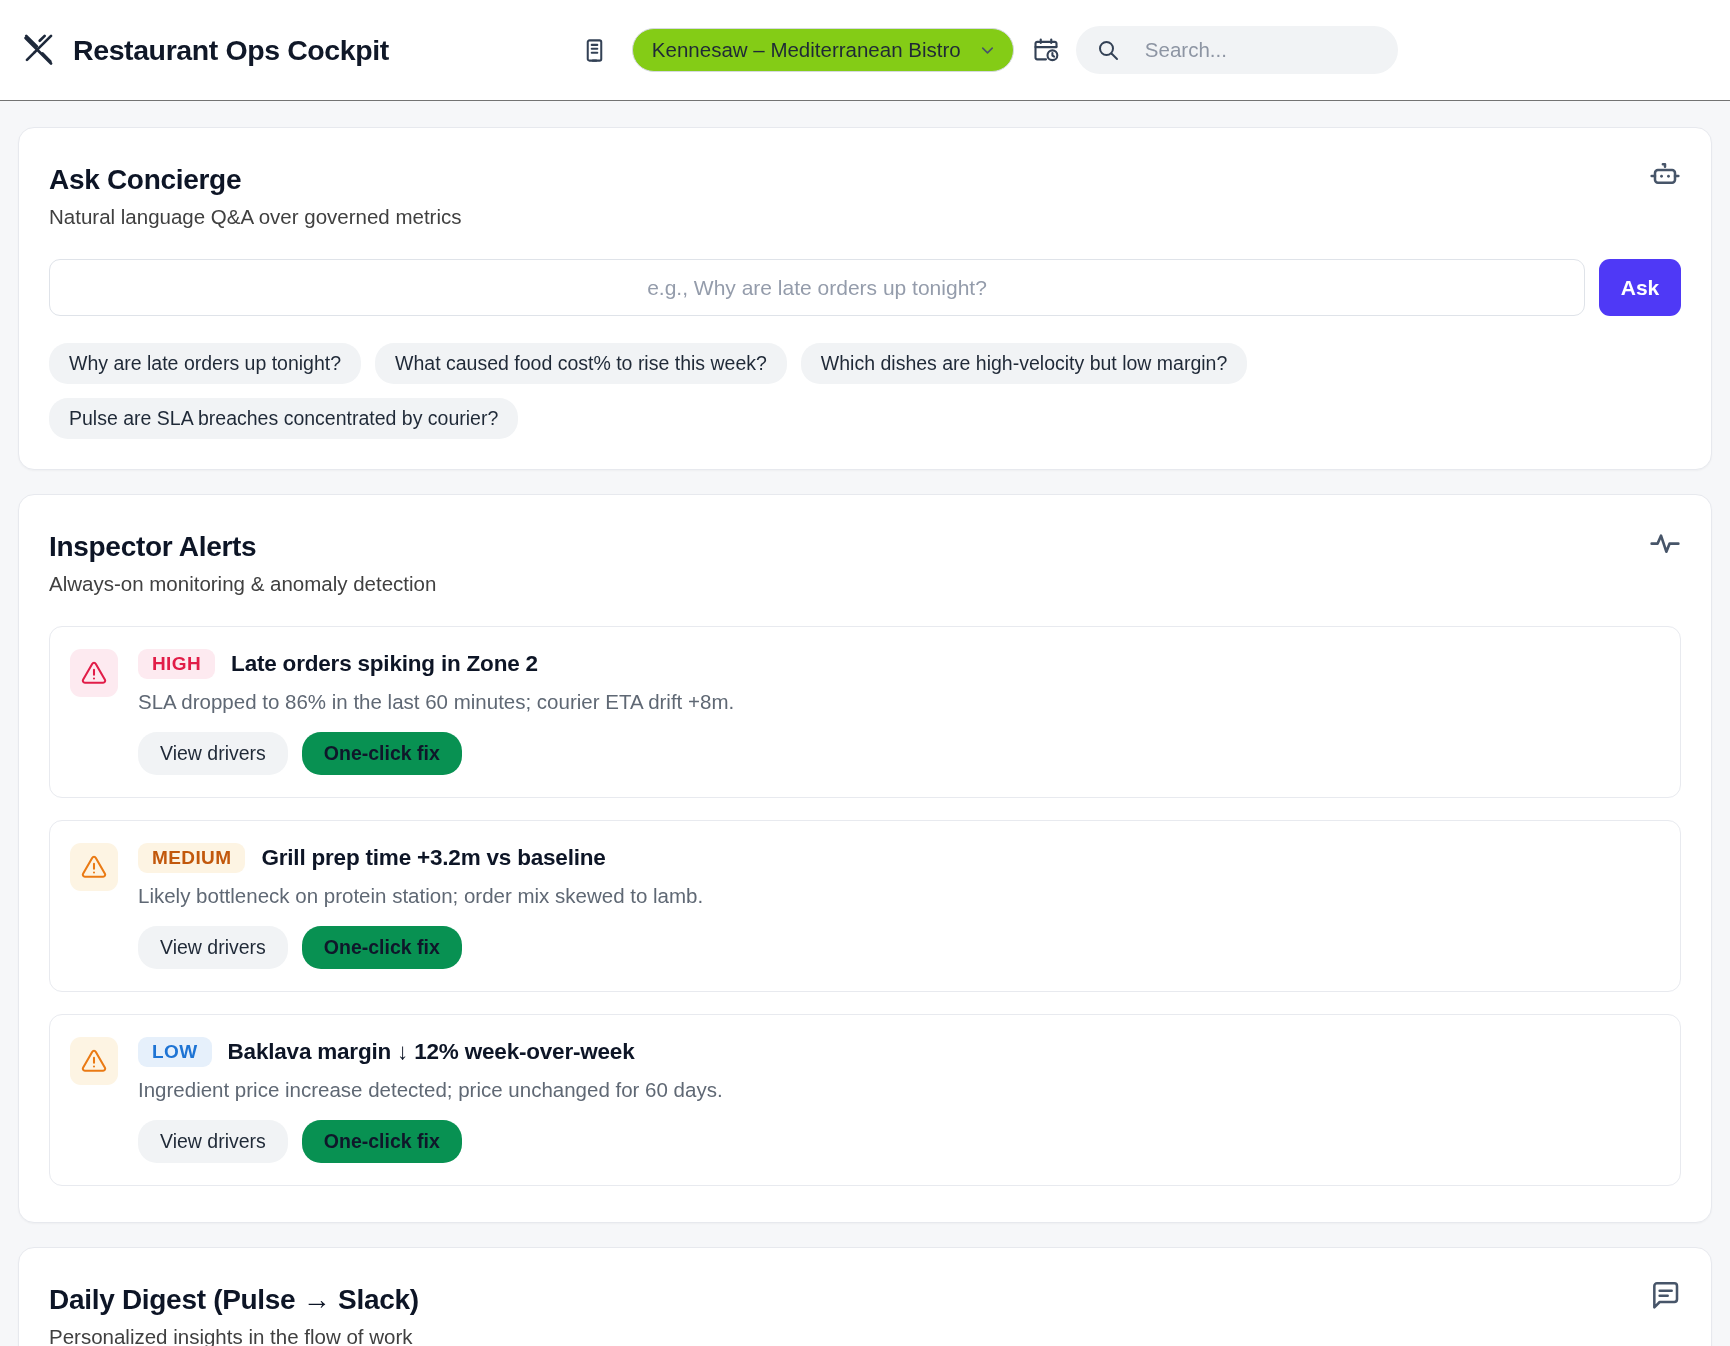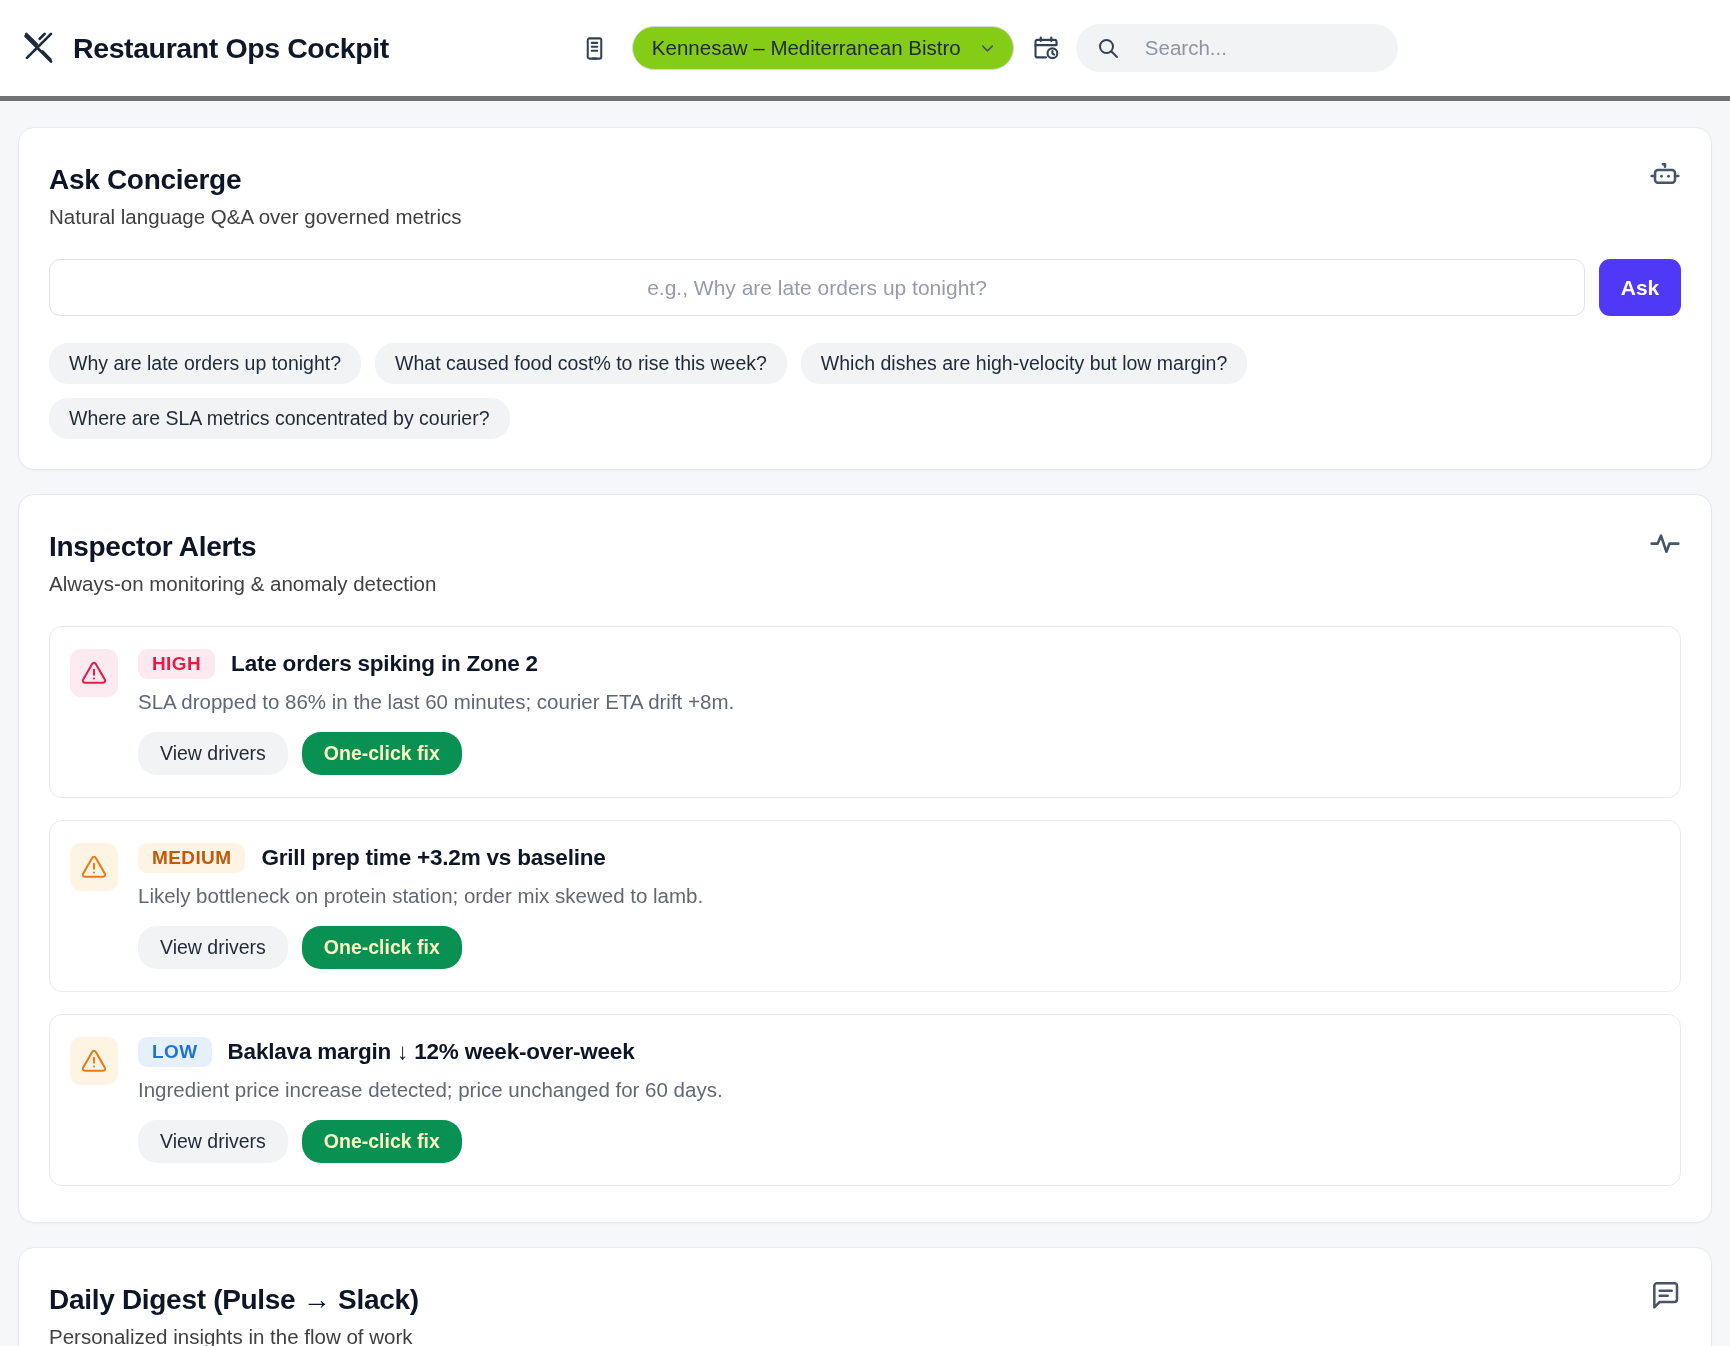--- a/index.html
+++ b/index.html
@@ -10,21 +10,21 @@
     font-family: "Liberation Sans", sans-serif;
     color: #0f172a;
     -webkit-font-smoothing: antialiased;
   }
   .page { width: 1730px; min-height: 1346px; position: relative; overflow: hidden; background: #f6f7f9; }
 
   
   .topbar {
     height: 101px;
     background: #ffffff;
-    border-bottom: 5px solid #737373;
+    border-bottom: 1px solid #737373;
     display: flex;
     align-items: center;
     padding: 0 26px 0 22px;
     gap: 0;
   }
   .brand { display: flex; align-items: center; gap: 17px; }
   .brand-icon { width: 34px; height: 34px; display: block; color: #1e293b; }
   .brand-title {
     font-size: 28.5px; font-weight: bold; letter-spacing: -0.4px; color: #101828;
     white-space: nowrap;
@@ -147,21 +147,21 @@
   .alert-title { font-size: 22.5px; font-weight: bold; color: #0d1526; letter-spacing: -0.2px; }
   .alert-desc { font-size: 20.5px; color: #5f6874; margin-top: 11px; }
   .alert-actions { display: flex; gap: 14px; margin-top: 18px; }
   .btn-ghost {
     background: #f1f3f5; color: #1f2937;
     border: none; border-radius: 19px;
     padding: 10px 22px; font-size: 19.5px;
     font-family: inherit;
   }
   .btn-green {
-    background: #089152; color: #fef9c3;
+    background: #089152; color: #0f172a;
     border: none; border-radius: 19px;
     padding: 10px 22px; font-size: 19.5px; font-weight: bold;
     font-family: inherit;
   }
 
   
   .card-clip { margin-bottom: 0; }
 </style>
 </head>
 <body>
@@ -247,21 +247,21 @@
         <div class="ask-input">
           <span>e.g., Why are late orders up tonight?</span>
         </div>
         <button class="ask-btn">Ask</button>
       </div>
 
       <div class="chips">
         <div class="chip">Why are late orders up tonight?</div>
         <div class="chip">What caused food cost% to rise this week?</div>
         <div class="chip">Which dishes are high-velocity but low margin?</div>
-        <div class="chip">Where are SLA metrics concentrated by courier?</div>
+        <div class="chip">Pulse are SLA breaches concentrated by courier?</div>
       </div>
     </div>
   </div>
 
   <div class="card">
     <div class="card-pad" style="padding-bottom:36px;">
       <div class="card-title">Inspector Alerts</div>
       <div class="card-sub">Always-on monitoring &amp; anomaly detection</div>
 
       <span class="card-corner-icon">

